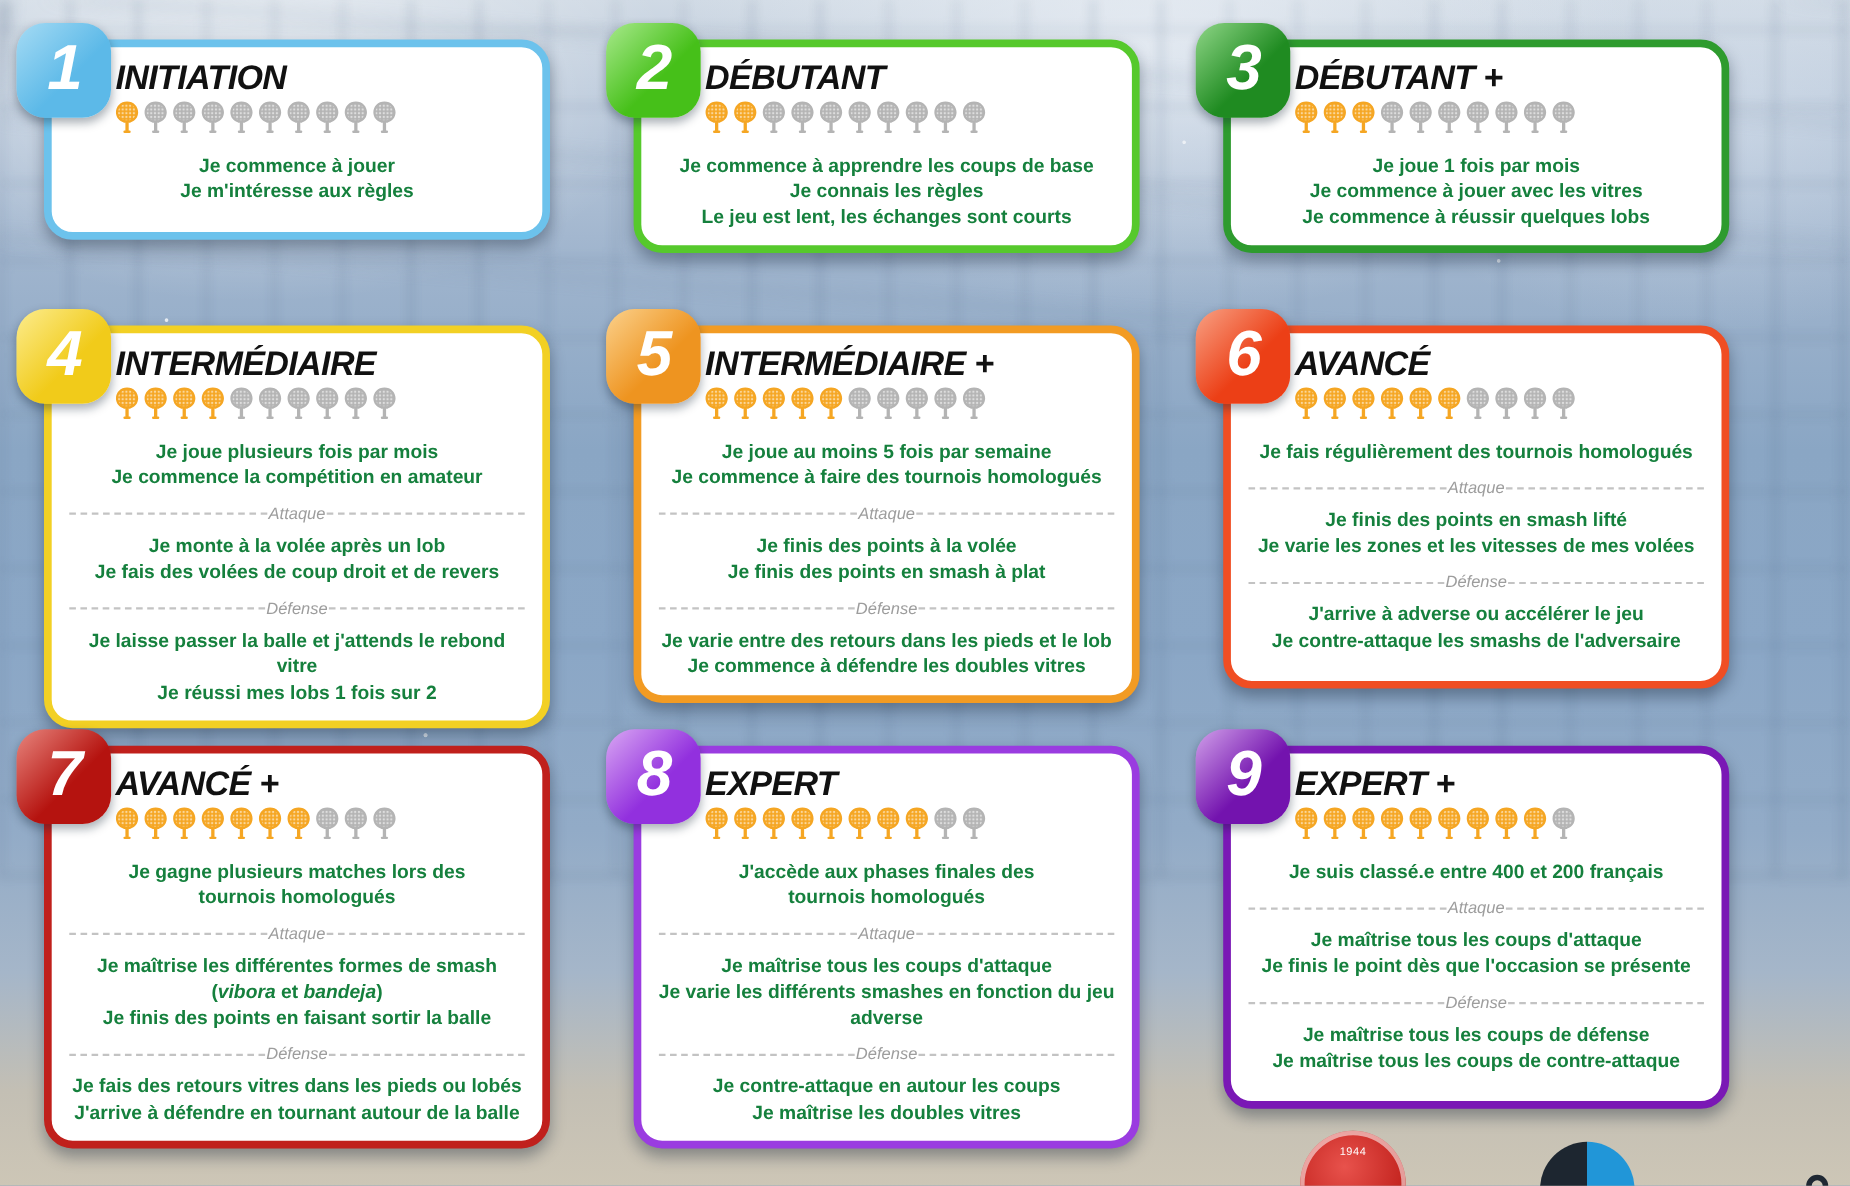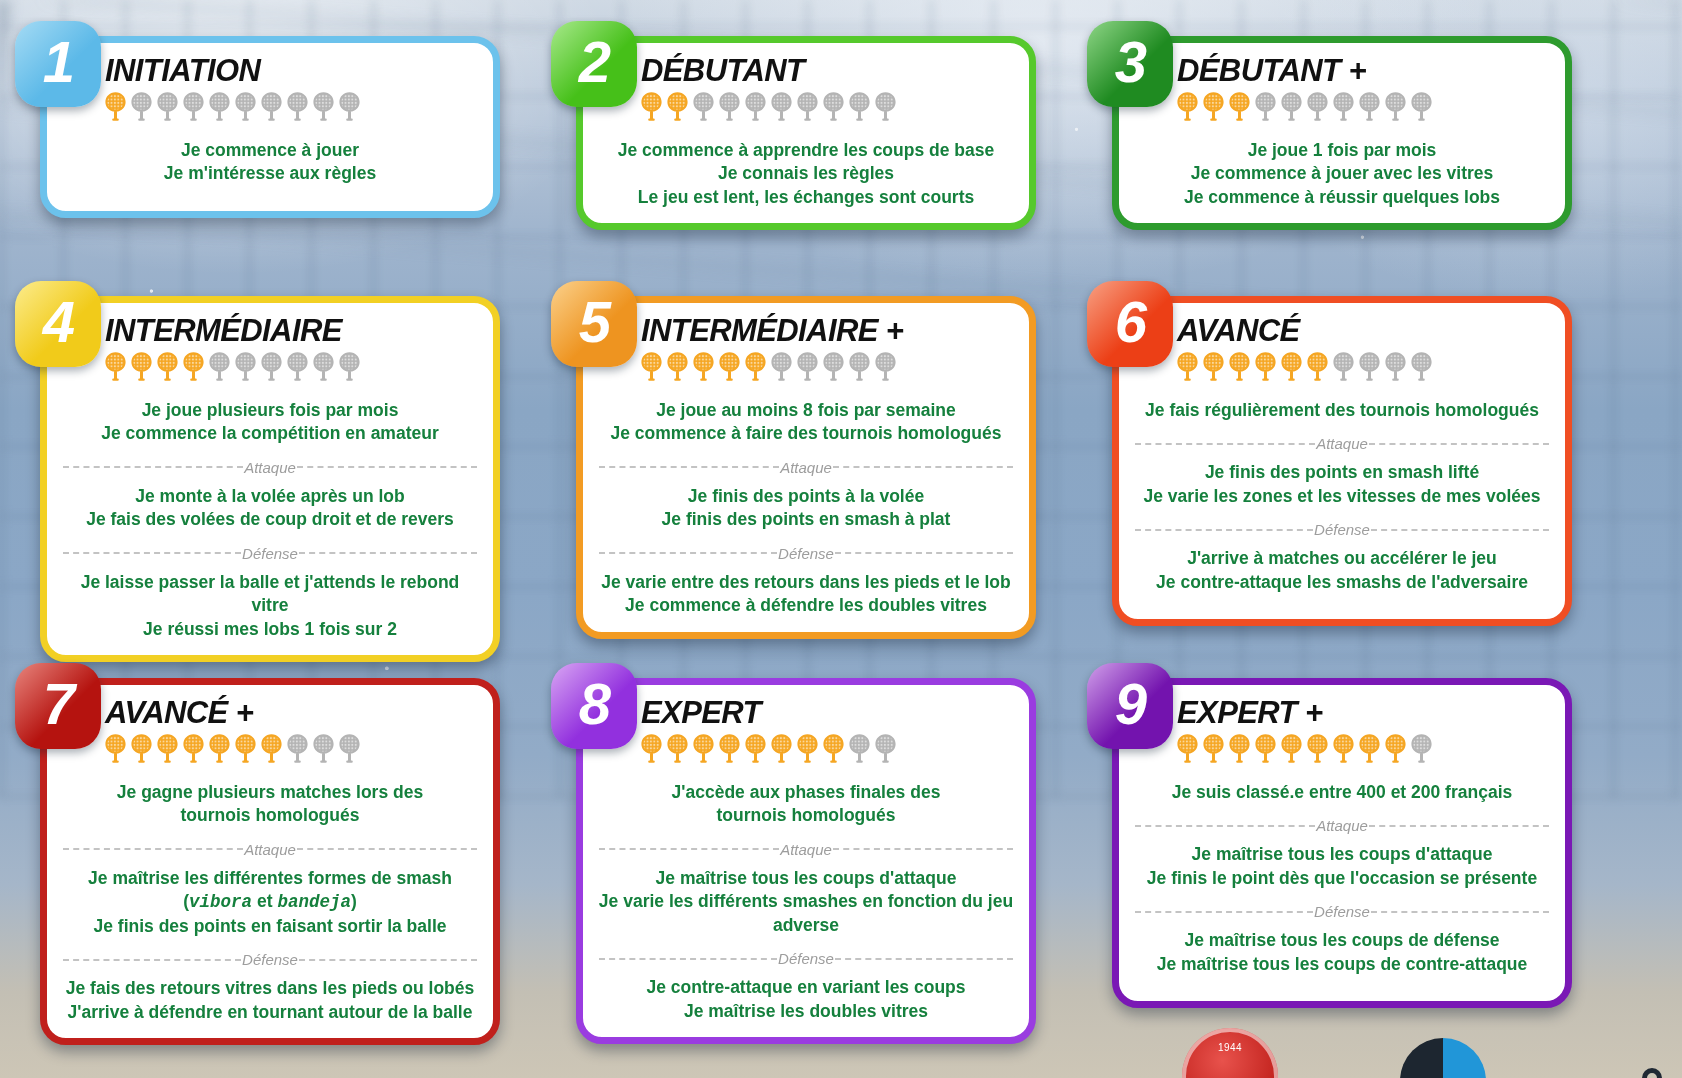--- a/index.html
+++ b/index.html
@@ -159,21 +159,21 @@
   .card-body {
     margin-top: 8px;
     text-align: center;
   }
   .line {
     font-size: 17.5px;
     font-weight: bold;
     color: #15803d;
     line-height: 1.34;
   }
-  .line em { font-style: italic; font-family: Liberation Mono, monospace; }
+  .line em { font-style: italic; }
 
   .sep {
     display: flex;
     align-items: center;
     gap: 1px;
     margin: 13px 2px 9px 2px;
   }
   .sep .rule {
     flex: 1;
     border-top: 2px dashed #c3c3c3;
@@ -839,21 +839,21 @@
                 </pattern>
               </defs>
               <path d="M12.5 1.2C6.6 1.2 2.4 5.6 2.4 11.1c0 4.6 3.1 8.2 7.1 9.2v.3h6v-.3c4-1 7.1-4.6 7.1-9.2 0-5.5-4.2-9.9-10.1-9.9z" fill="#B4B4B4"></path>
               <path d="M12.5 3.3C7.7 3.3 4.4 6.8 4.4 11.1c0 3.6 2.4 6.5 5.8 7.3h4.6c3.4-.8 5.8-3.7 5.8-7.3 0-4.3-3.3-7.8-8.1-7.8z" fill="url(#hpB4B4B44_9)"></path>
               <rect x="11" y="19.6" width="3" height="9.2" rx="1.3" fill="#B4B4B4"></rect>
               <rect x="9.2" y="27.6" width="6.6" height="2.2" rx="1.1" fill="#B4B4B4"></rect>
             </svg>
           </div>
         </div>
         <div class="card-body">
-          <div class="line">Je joue au moins 8 fois par semaine</div>
+          <div class="line">Je joue au moins 5 fois par semaine</div>
           <div class="line">Je commence à faire des tournois homologués</div>
           <div class="sep">
             <span class="rule"></span>
             <span class="lbl">Attaque</span>
             <span class="rule"></span>
           </div>
           <div class="line">Je finis des points à la volée</div>
           <div class="line">Je finis des points en smash à plat</div>
           <div class="sep">
             <span class="rule"></span>
@@ -992,21 +992,21 @@
             <span class="lbl">Attaque</span>
             <span class="rule"></span>
           </div>
           <div class="line">Je finis des points en smash lifté</div>
           <div class="line">Je varie les zones et les vitesses de mes volées</div>
           <div class="sep">
             <span class="rule"></span>
             <span class="lbl">Défense</span>
             <span class="rule"></span>
           </div>
-          <div class="line">J'arrive à matches ou accélérer le jeu</div>
+          <div class="line">J'arrive à adverse ou accélérer le jeu</div>
           <div class="line">Je contre-attaque les smashs de l'adversaire</div>
         </div>
       </div>
     </div>
     <div class="card-slot">
       <div class="card tall" style="border-color:#C0201C">
         <div class="badge" style="background:linear-gradient(135deg,#E8867E 0%,#B5130F 58%)">
           <span>7</span>
         </div>
         <div class="card-head">
@@ -1272,21 +1272,21 @@
             <span class="lbl">Attaque</span>
             <span class="rule"></span>
           </div>
           <div class="line">Je maîtrise tous les coups d'attaque</div>
           <div class="line">Je varie les différents smashes en fonction du jeu adverse</div>
           <div class="sep">
             <span class="rule"></span>
             <span class="lbl">Défense</span>
             <span class="rule"></span>
           </div>
-          <div class="line">Je contre-attaque en variant les coups</div>
+          <div class="line">Je contre-attaque en autour les coups</div>
           <div class="line">Je maîtrise les doubles vitres</div>
         </div>
       </div>
     </div>
     <div class="card-slot">
       <div class="card tall" style="border-color:#7A18B5">
         <div class="badge" style="background:linear-gradient(135deg,#D1A0EA 0%,#7313AE 58%)">
           <span>9</span>
         </div>
         <div class="card-head">

